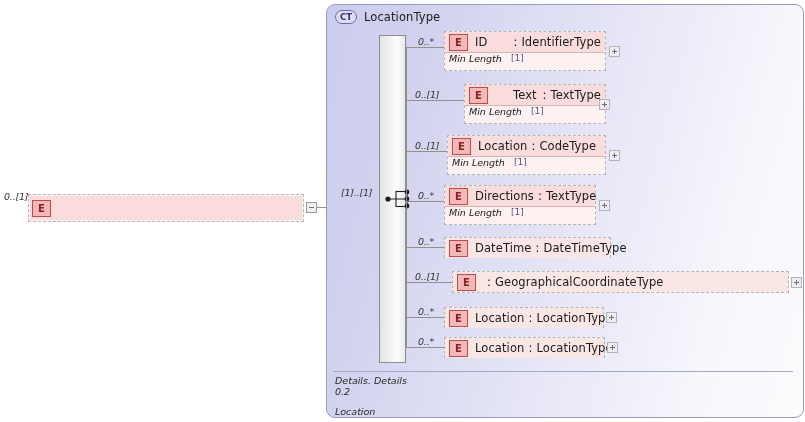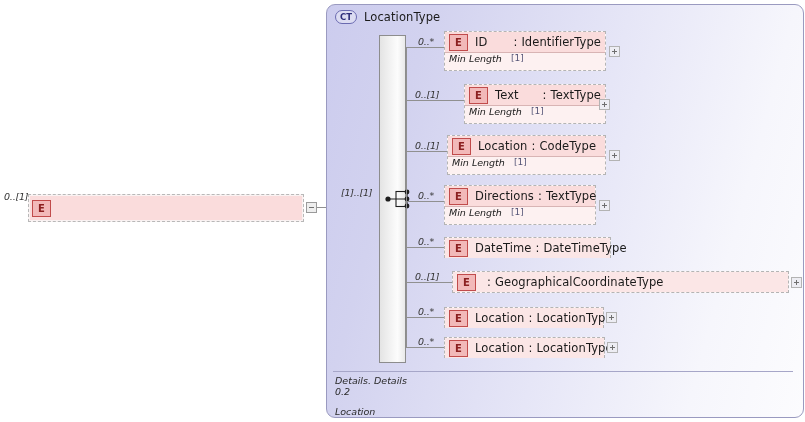--- a/index.html
+++ b/index.html
@@ -267,21 +267,21 @@
       <span class="facet-val">[1]</span>
     </div>
   </div>
   <div class="pmbox plus" style="left:282px; top:41px;"></div>
 
   <div class="hline" style="left:79px; top:95px; width:58px;"></div>
   <div class="card" style="left:88px; top:84px;">0..[1]</div>
   <div class="row" style="left:137px; top:79px; width:142px; height:40px;">
     <div class="top">
       <span class="e-badge">E</span>
-      <span class="elem-label" style="width:58px;">Text</span>
+      <span class="elem-label" style="width:58px;margin-left:18px;">Text</span>
       <span class="elem-label type-sep" style="margin-right:4px;">:</span>
       <span class="elem-label">TextType</span>
     </div>
     <div class="facet">
       <span class="facet-name">Min Length</span>
       <span class="facet-val">[1]</span>
     </div>
   </div>
   <div class="pmbox plus" style="left:272px; top:94px;"></div>
 

